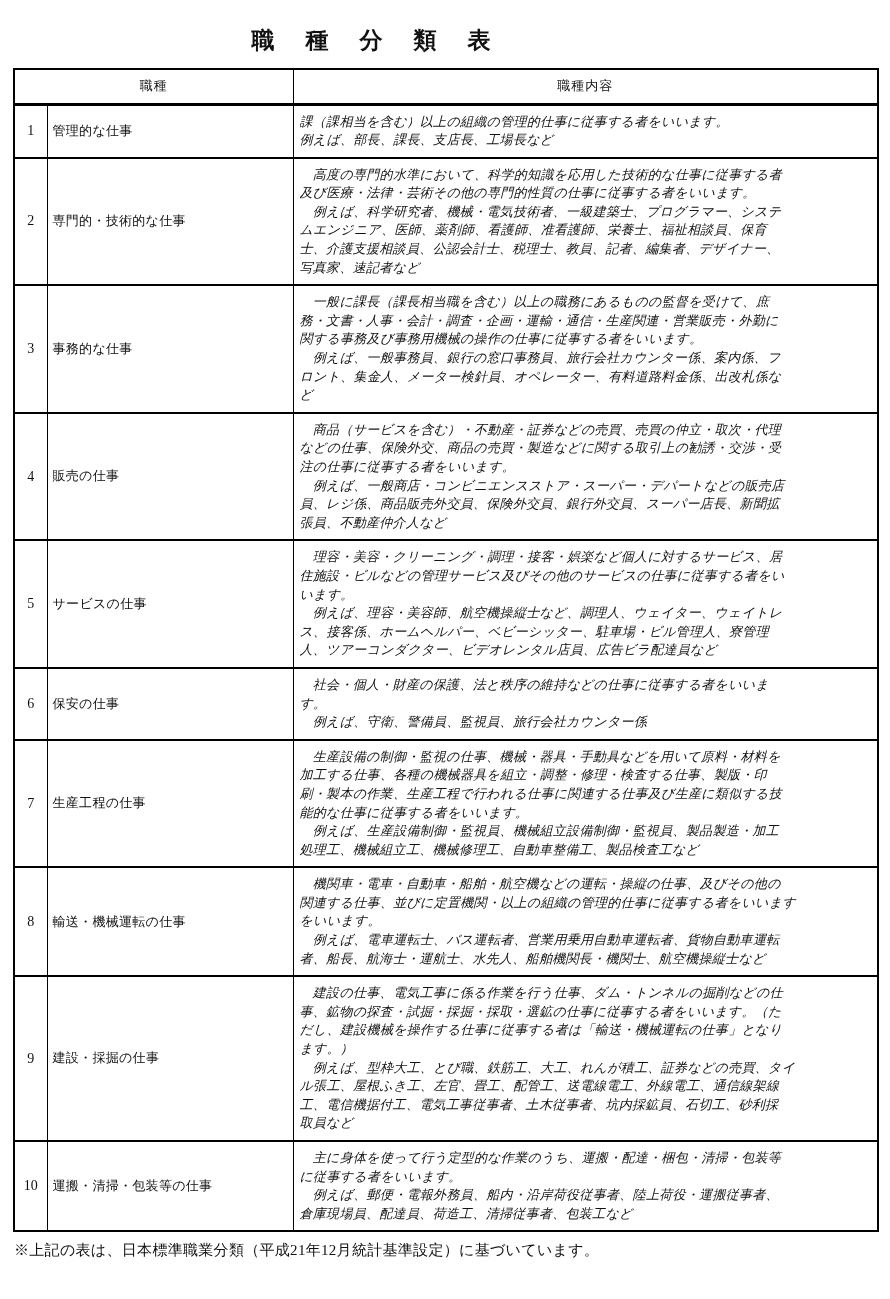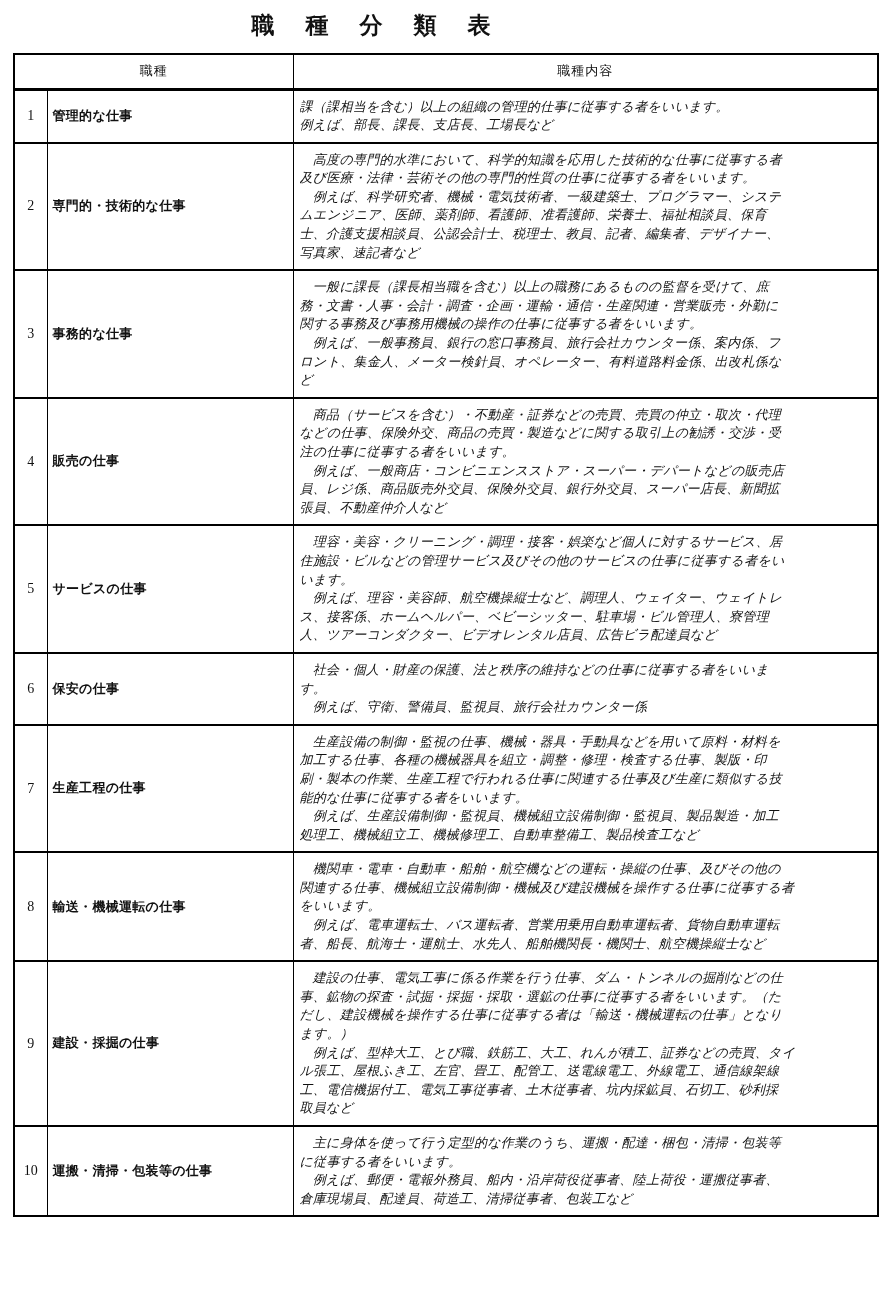--- a/index.html
+++ b/index.html
@@ -6,21 +6,21 @@
   html, body { margin: 0; padding: 0; background: #ffffff; }
   body {
     width: 890px;
     font-family: "Liberation Serif", "DejaVu Serif", serif;
     color: #111111;
     -webkit-font-smoothing: antialiased;
   }
   .page {
     width: 746px;
     min-height: 1299px;
-    padding: 6px 13px 6px 13px;
+    padding: 21px 13px 6px 13px;
   }
   .title {
     text-align: center;
     font-size: 23px;
     font-weight: 600;
     letter-spacing: 4px;
     margin: 4px 0 12px 0;
     white-space: pre;
   }
   table.doc-table {
@@ -48,21 +48,20 @@
   }
   td.cell-no {
     text-align: center;
     font-size: 14px;
     font-family: "Liberation Serif", "DejaVu Serif", serif;
   }
   td.cell-type {
     padding: 4px 4px 4px 5px;
     letter-spacing: 0.3px;
     line-height: 18.5px;
-    font-weight: bold;
   }
   td.cell-desc {
     padding: 7px 5px 7px 6px;
     font-style: italic;
   }
   td.cell-desc .line {
     white-space: pre;
     overflow: hidden;
     line-height: 18.6px;
     letter-spacing: 0.3px;
@@ -176,21 +175,21 @@
             <div class="line">　例えば、生産設備制御・監視員、機械組立設備制御・監視員、製品製造・加工</div>
             <div class="line">処理工、機械組立工、機械修理工、自動車整備工、製品検査工など</div>
           </td>
   </tr>
 
   <tr>
     <td class="cell-no">8</td>
     <td class="cell-type">輸送・機械運転の仕事</td>
     <td class="cell-desc">
             <div class="line">　機関車・電車・自動車・船舶・航空機などの運転・操縦の仕事、及びその他の</div>
-            <div class="line">関連する仕事、機械組立設備制御・機械及び建設機械を操作する仕事に従事する者</div>
+            <div class="line">関連する仕事、並びに定置機関・以上の組織の管理的仕事に従事する者をいいます</div>
             <div class="line">をいいます。</div>
             <div class="line">　例えば、電車運転士、バス運転者、営業用乗用自動車運転者、貨物自動車運転</div>
             <div class="line">者、船長、航海士・運航士、水先人、船舶機関長・機関士、航空機操縦士など</div>
           </td>
   </tr>
 
   <tr>
     <td class="cell-no">9</td>
     <td class="cell-type">建設・採掘の仕事</td>
     <td class="cell-desc">
@@ -212,14 +211,15 @@
             <div class="line">　主に身体を使って行う定型的な作業のうち、運搬・配達・梱包・清掃・包装等</div>
             <div class="line">に従事する者をいいます。</div>
             <div class="line">　例えば、郵便・電報外務員、船内・沿岸荷役従事者、陸上荷役・運搬従事者、</div>
             <div class="line">倉庫現場員、配達員、荷造工、清掃従事者、包装工など</div>
           </td>
   </tr>
 
 </tbody>
   </table>
 
+  <div class="footnote">※上記の表は、日本標準職業分類（平成21年12月統計基準設定）に基づいています。</div>
 
 </div>
 
 </body></html>

